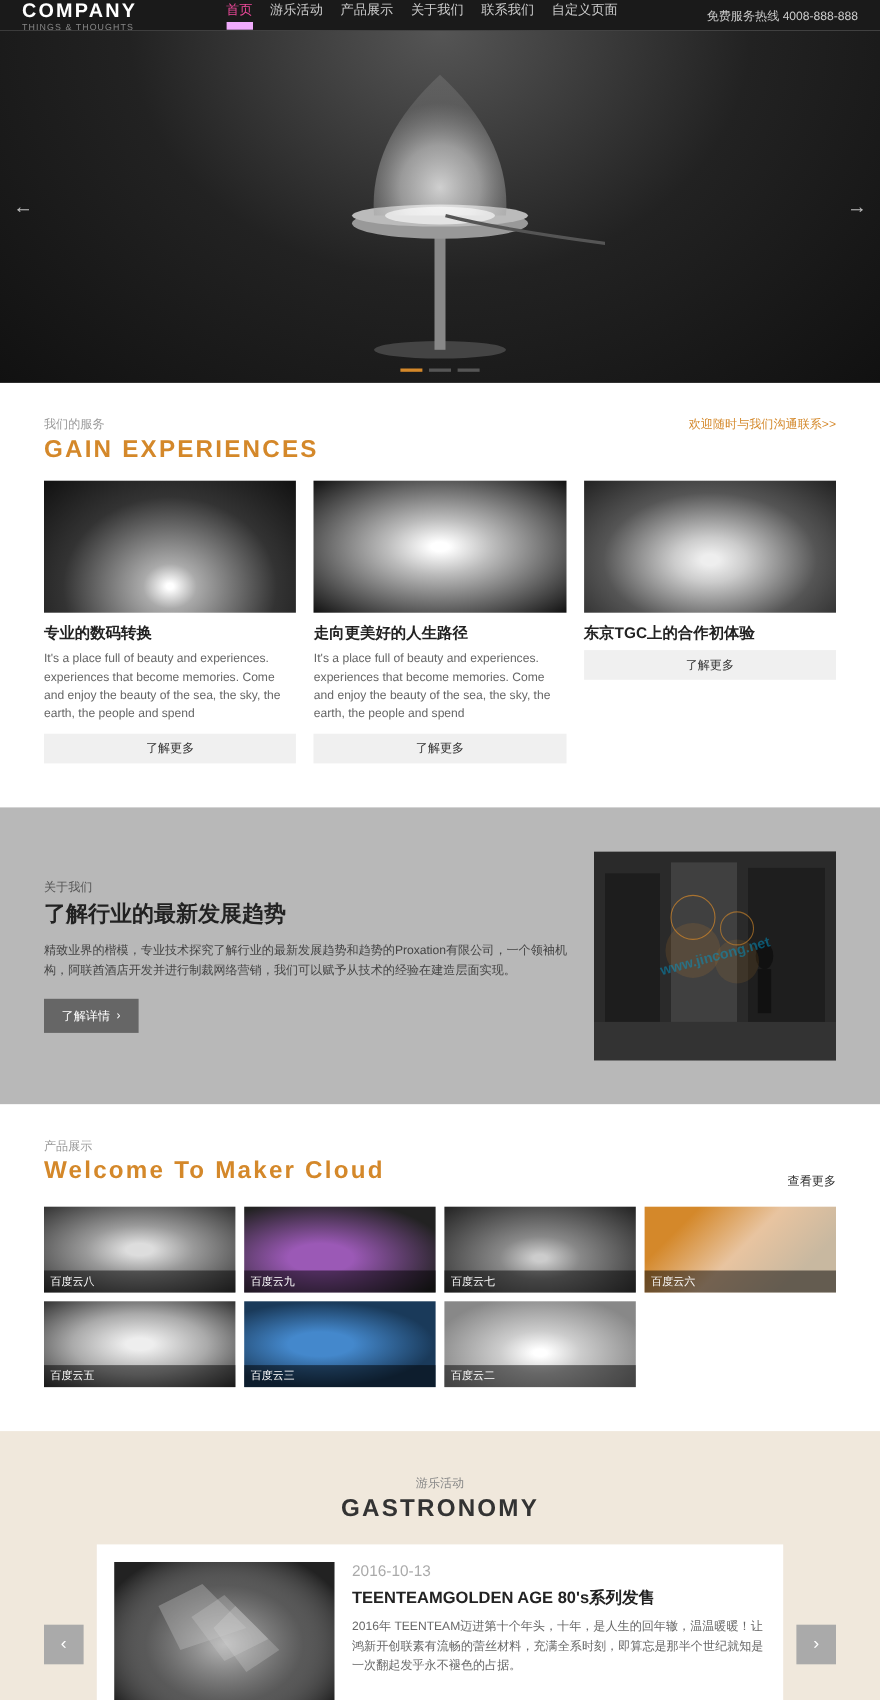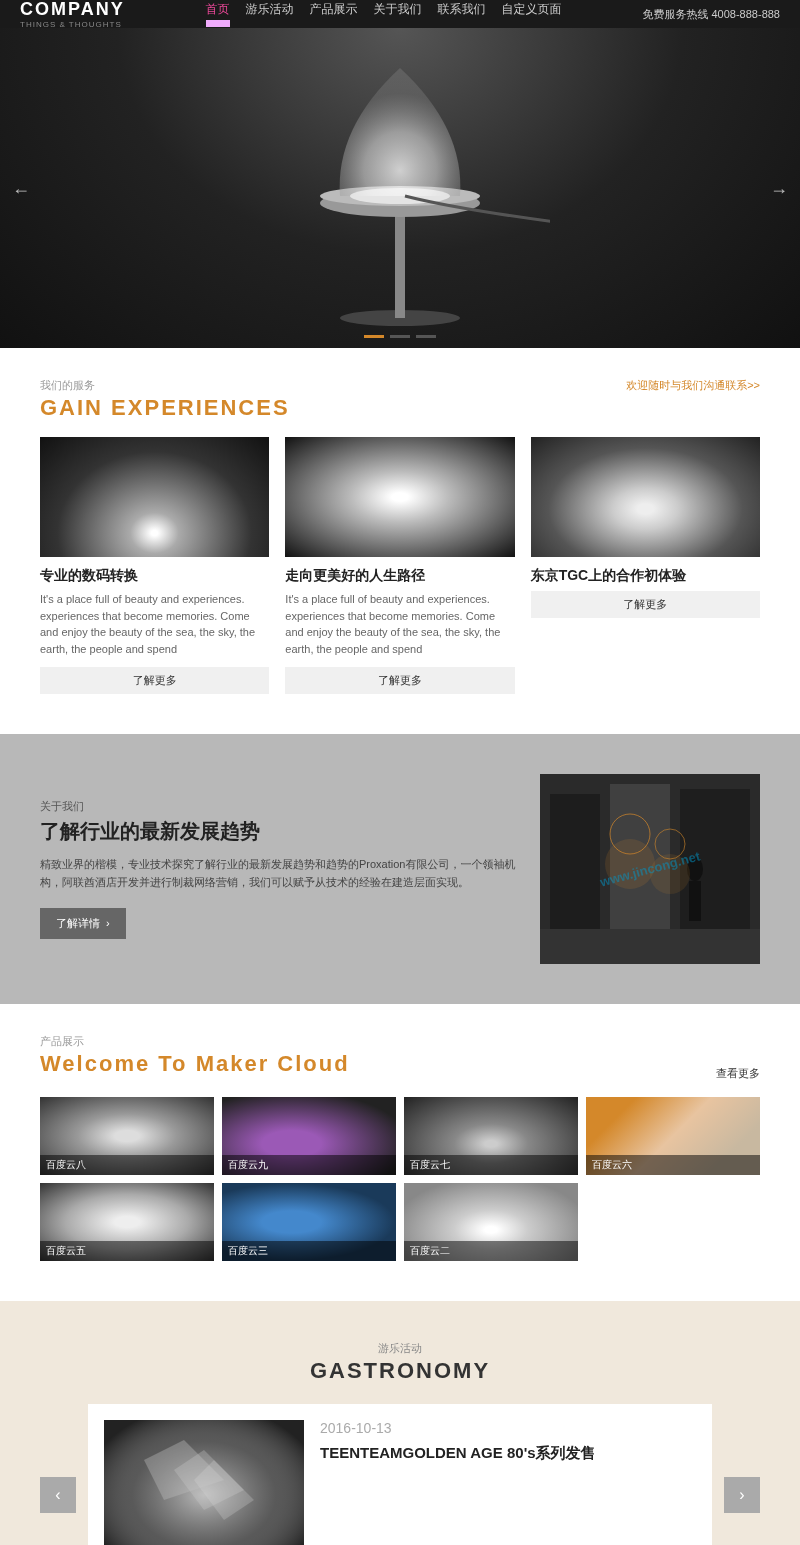--- a/index.html
+++ b/index.html
@@ -348,19 +348,20 @@
           <rect width="200" height="150" fill="url(#eGrad)"></rect>
 
           <polygon points="80,20 120,60 60,80 40,40" fill="#bbb" opacity="0.4"></polygon>
           <polygon points="100,30 140,70 100,90 70,50" fill="#ccc" opacity="0.3"></polygon>
           <polygon points="110,40 150,80 120,100 90,60" fill="#ddd" opacity="0.25"></polygon>
         </svg>
       </div>
       <div class="event-content">
         <div class="event-date">2016-10-13</div>
         <div class="event-title-text">TEENTEAMGOLDEN AGE 80's系列发售</div>
+        <div class="event-desc">2016年 TEENTEAM迈进第十个年头，十年，是人生的回年辙，温温暖暖！让鸿新开创联素有流畅的蕾丝材料，充满全系时刻，即算忘是那半个世纪就知是一次翻起发乎永不褪色的占据。</div>
 
       </div>
     </div>
     <div class="events-arrow">›</div>
   </div>
 
 </section>
 
 </body></html>

